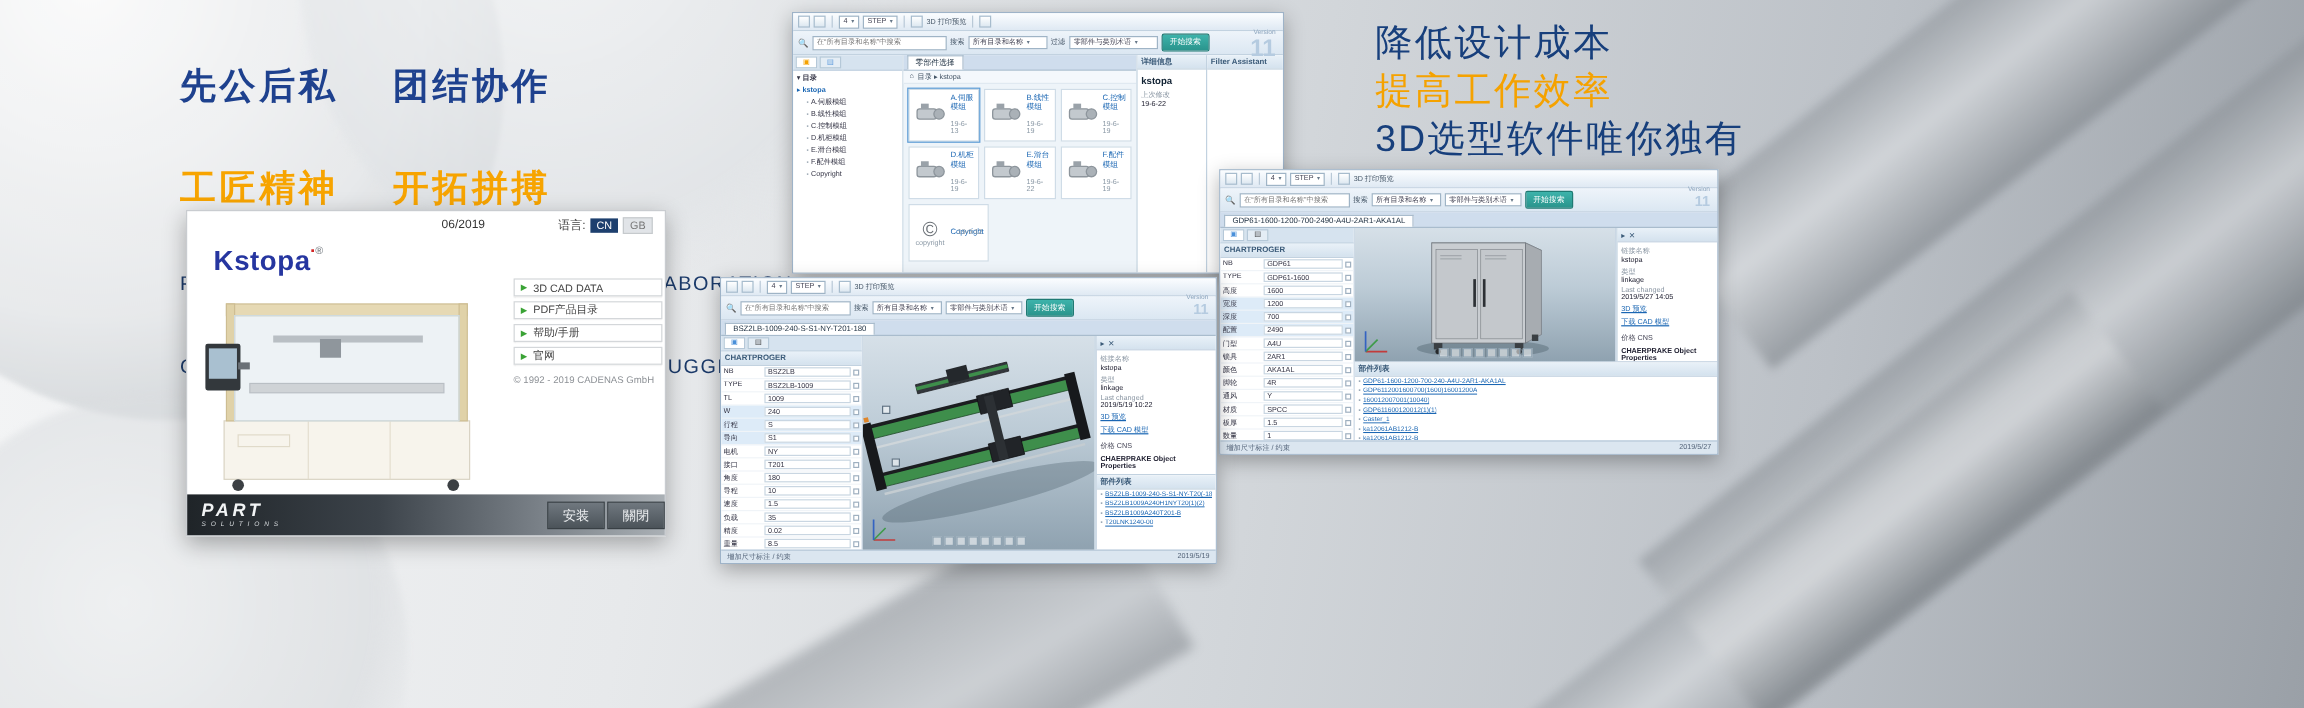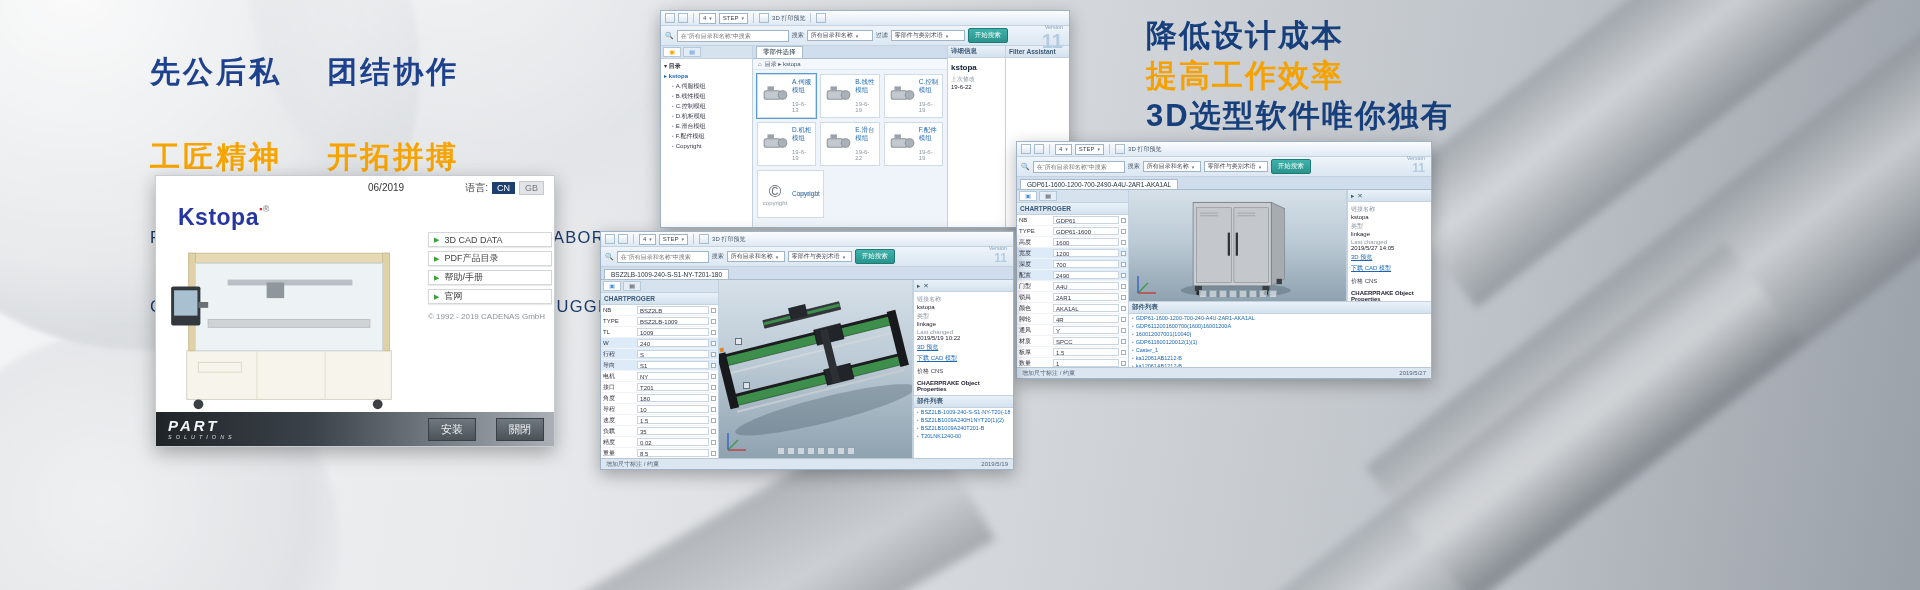--- a/index.html
+++ b/index.html
@@ -18,21 +18,21 @@
   .c2 { right:-250px; top:190px; width:840px; height:175px; opacity:.55; }
   .c3 { right:90px; top:420px; width:620px; height:125px; opacity:.42; }
   .c4 { left:470px; bottom:-90px; width:520px; height:160px; transform:rotate(-30deg); background:linear-gradient(#6d737a,#b9bdc2 60%,#5d636a); opacity:.4; filter:blur(5px); }
 
   
   .banner-left { position:absolute; left:150px; top:16px; white-space:pre; }
   .bl-cn1 { font-size:30px; font-weight:bold; color:#1e418e; letter-spacing:3px; }
   .bl-cn2 { font-size:30px; font-weight:bold; color:#f7a400; letter-spacing:3px; margin-top:8px; }
   .bl-en  { font-size:16.5px; color:#1b3a6a; letter-spacing:1.3px; margin-top:14px; font-weight:500; }
   .banner-right { position:absolute; left:1146px; top:16px; }
-  .br-line { font-size:31px; font-weight:bold; letter-spacing:2px; line-height:40px; }
+  .br-line { font-size:31px; font-weight:normal; letter-spacing:2px; line-height:40px; }
   .br-1,.br-3 { color:#173f7c; }
   .br-2 { color:#f5a200; }
 
   
   .installer { position:absolute; left:155px; top:175px; width:400px; height:272px; background:#fff; border:1px solid #c9ccd0; box-shadow:0 6px 18px rgba(0,0,0,.30); }
   .inst-date { position:absolute; left:212px; top:6px; font-size:10px; color:#333; }
   .lang { position:absolute; right:10px; top:5px; display:flex; align-items:center; gap:4px; font-size:10px; color:#444;justify-content:center; }
   .lang-cn { background:#1d3f6e; color:#fff; font-size:9px; padding:1px 5px; cursor:default; }
   .lang-gb { background:#e1e4e8; color:#777; font-size:9px; padding:1px 5px; border:1px solid #c6cacd; }
   .kstopa-logo { position:absolute; left:22px; top:28px; font-size:23px; font-weight:800; color:#2636a0; letter-spacing:.5px; }
@@ -40,21 +40,21 @@
   .kstopa-logo .reg { color:#8a8f94; font-size:9px; vertical-align:top; }
   .machine { position:absolute; left:10px; top:50px; width:250px; height:190px; }
   .inst-title { position:absolute; left:272px; top:26px; width:126px; font-size:14.5px; font-weight:bold; color:#4a4f54; border-bottom:1px solid #d7dadd; padding-bottom:7px; }
   .menu { position:absolute; left:272px; top:56px; width:124px; display:flex; flex-direction:column; gap:4px; }
   .menu-item { display:flex; align-items:center; gap:5px; border:1px solid #d4d7da; background:#fff; height:15px; padding:0 5px; font-size:9px; color:#444; box-shadow:0 1px 1px rgba(0,0,0,.08); }
   .play { color:#3aa335; font-size:7px; }
   .inst-copy { position:absolute; left:272px; top:136px; font-size:8px; color:#8d9196; }
   .inst-bottom { position:absolute; left:0; right:0; bottom:0; height:34px; background:linear-gradient(90deg,#1f2428,#3c434a 40%,#7c838a 75%,#aab0b5); display:flex; align-items:center; }
   .part-logo { margin-left:12px; color:#f2f4f5; font-weight:bold; font-size:15px; letter-spacing:3px; line-height:1.1;font-style:italic; }
   .part-logo .sub { display:block; font-size:5.5px; letter-spacing:4px; font-weight:normal; color:#d7dbde; }
-  .inst-btns { margin-left:auto; margin-right:10px; display:flex; gap:20px; }
+  .inst-btns { margin-left:auto; display:flex; gap:2px; }
   .inst-btn { background:linear-gradient(#70787f,#4b5359); border:1px solid #394045; color:#f0f2f4; font-size:11px; padding:3px 12px; cursor:default; }
 
   
   .win { position:absolute; background:#f0f4f8; border:1px solid #9eb3c8; box-shadow:0 5px 16px rgba(0,0,0,.30); font-size:7px; color:#333; display:flex; flex-direction:column; }
   .wa { left:660px; top:10px; width:410px; height:218px; z-index:2; }
   .wb { left:600px; top:231px; width:414px; height:239px; z-index:4; }
   .wc { left:1016px; top:141px; width:416px; height:238px; z-index:3; }
   .tb1 { height:15px; flex:0 0 15px; background:linear-gradient(#fbfdff,#dfe9f3); border-bottom:1px solid #c2d2e0; display:flex; align-items:center; gap:3px; padding:0 4px; }
   .tico-box { width:10px; height:10px; border:1px solid #a7bccd; background:linear-gradient(#fff,#dde8f1); }
   .tsep { width:1px; height:10px; background:#b9c9d7; margin:0 2px; }

